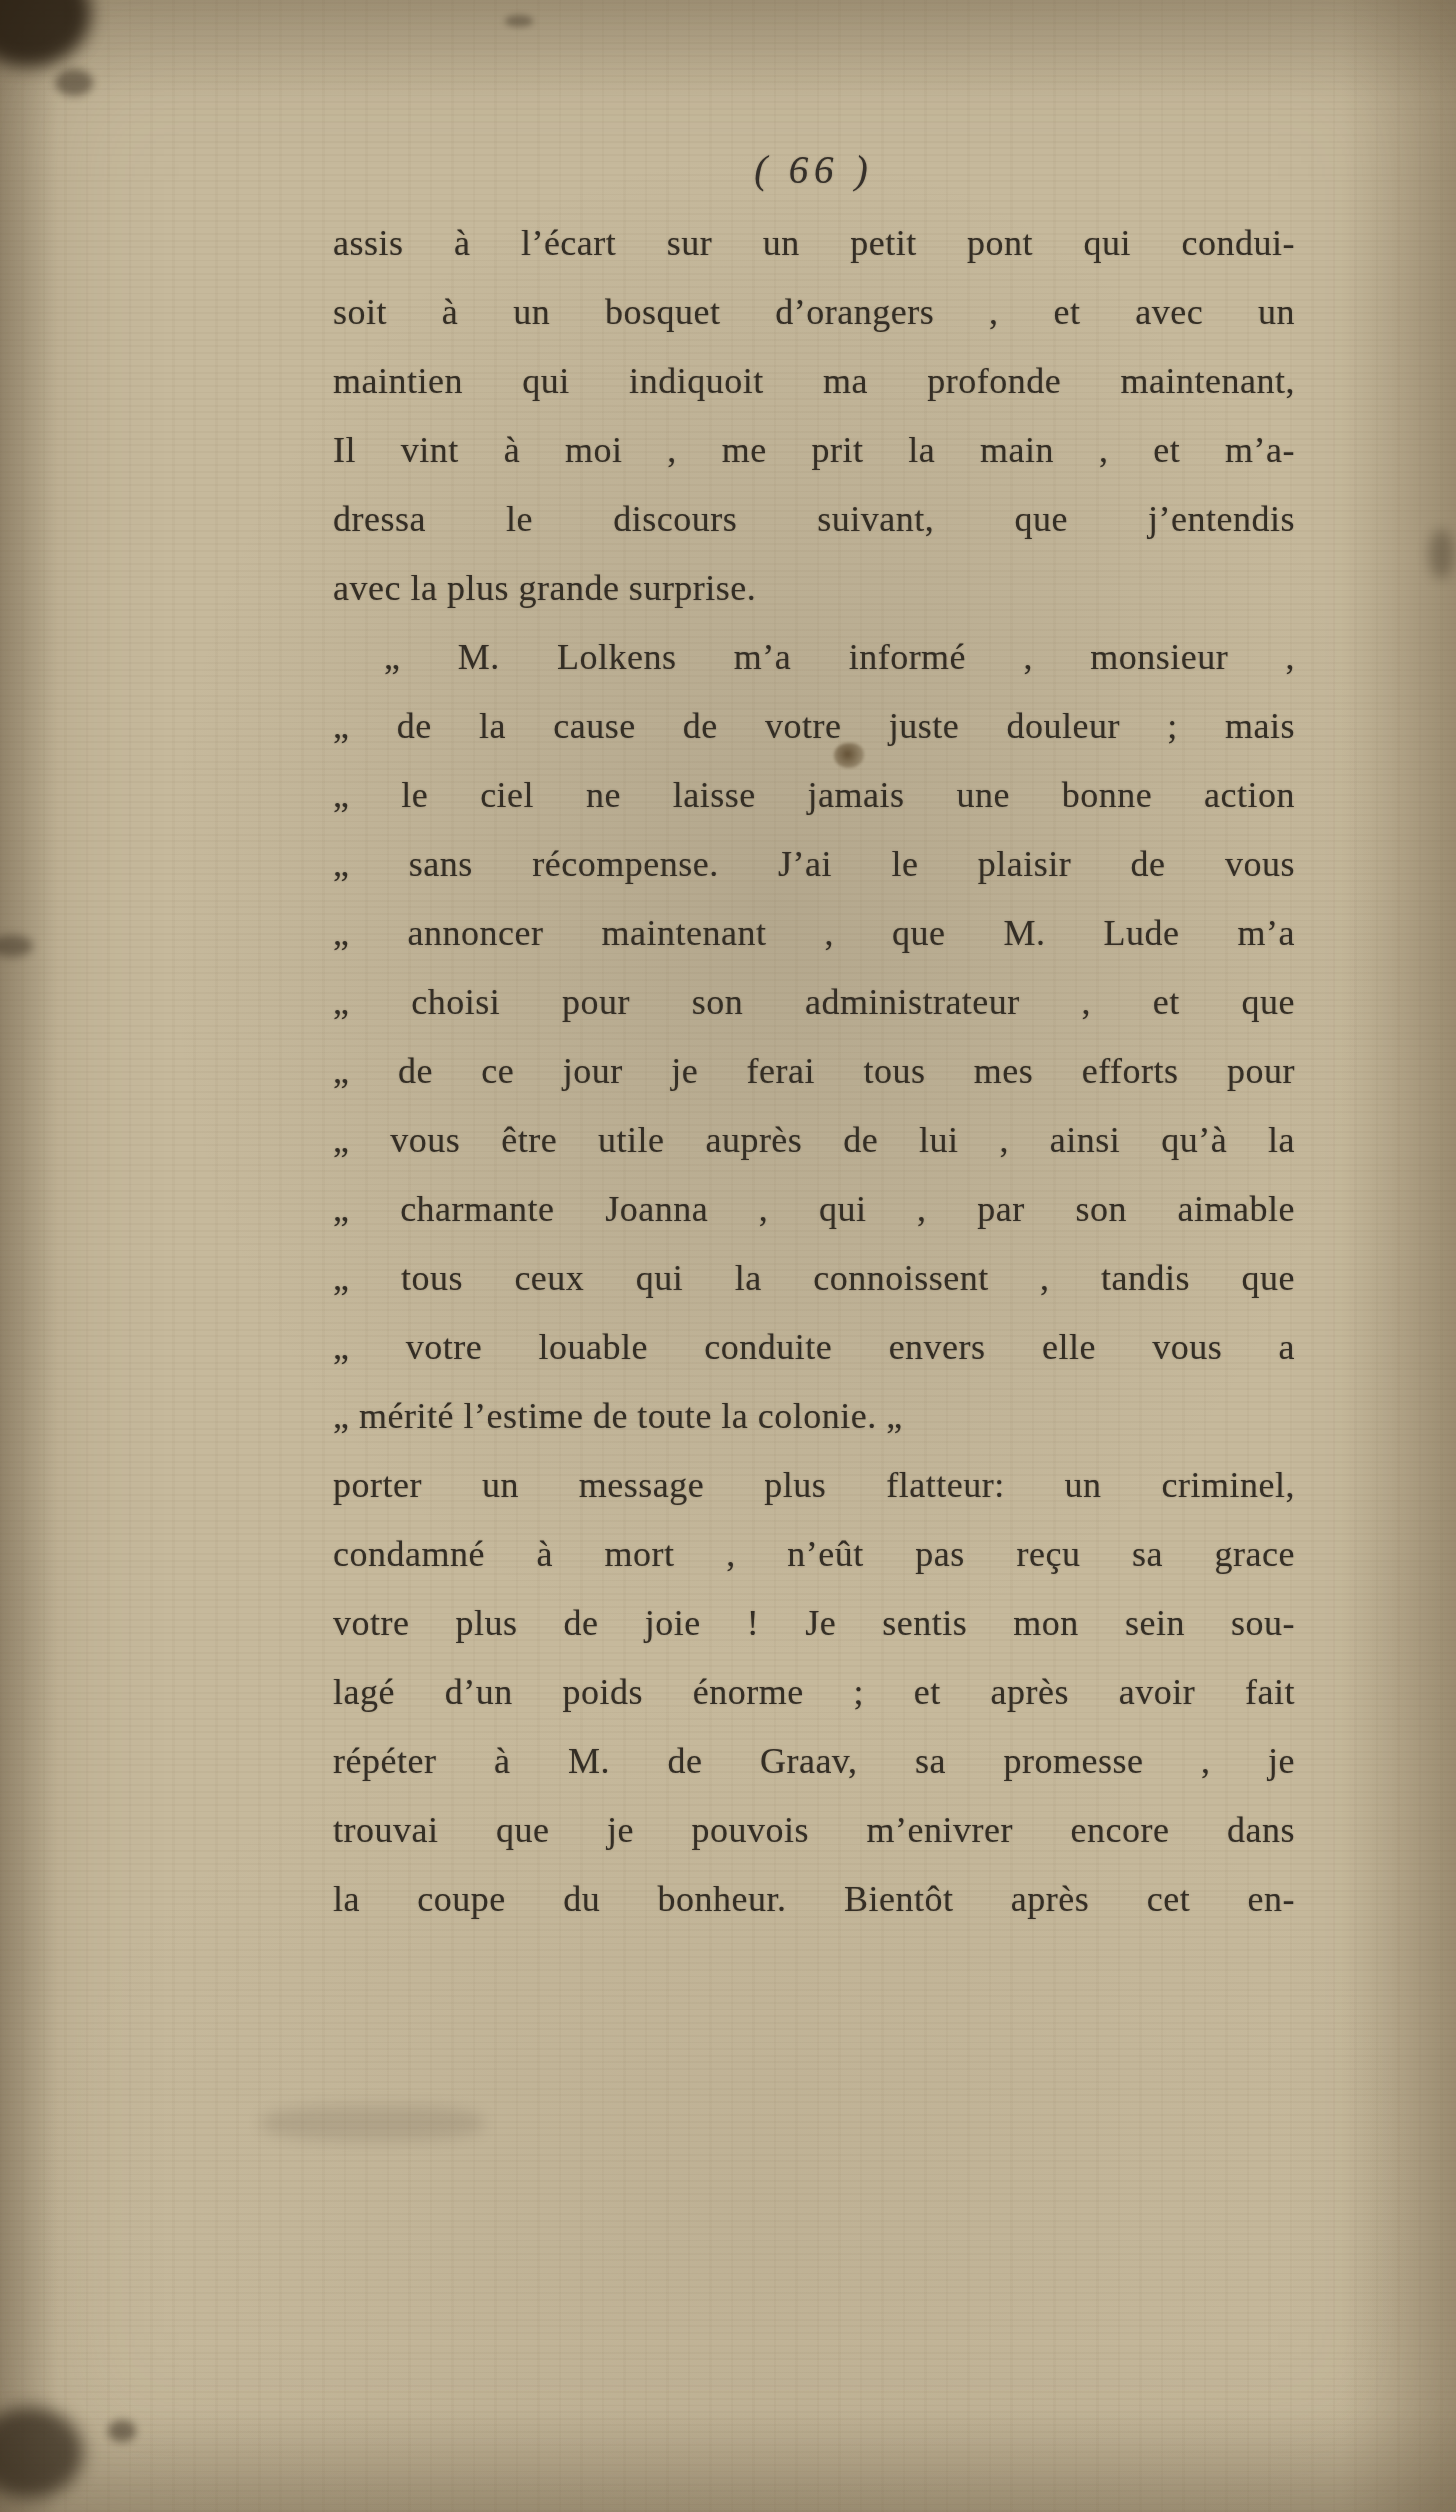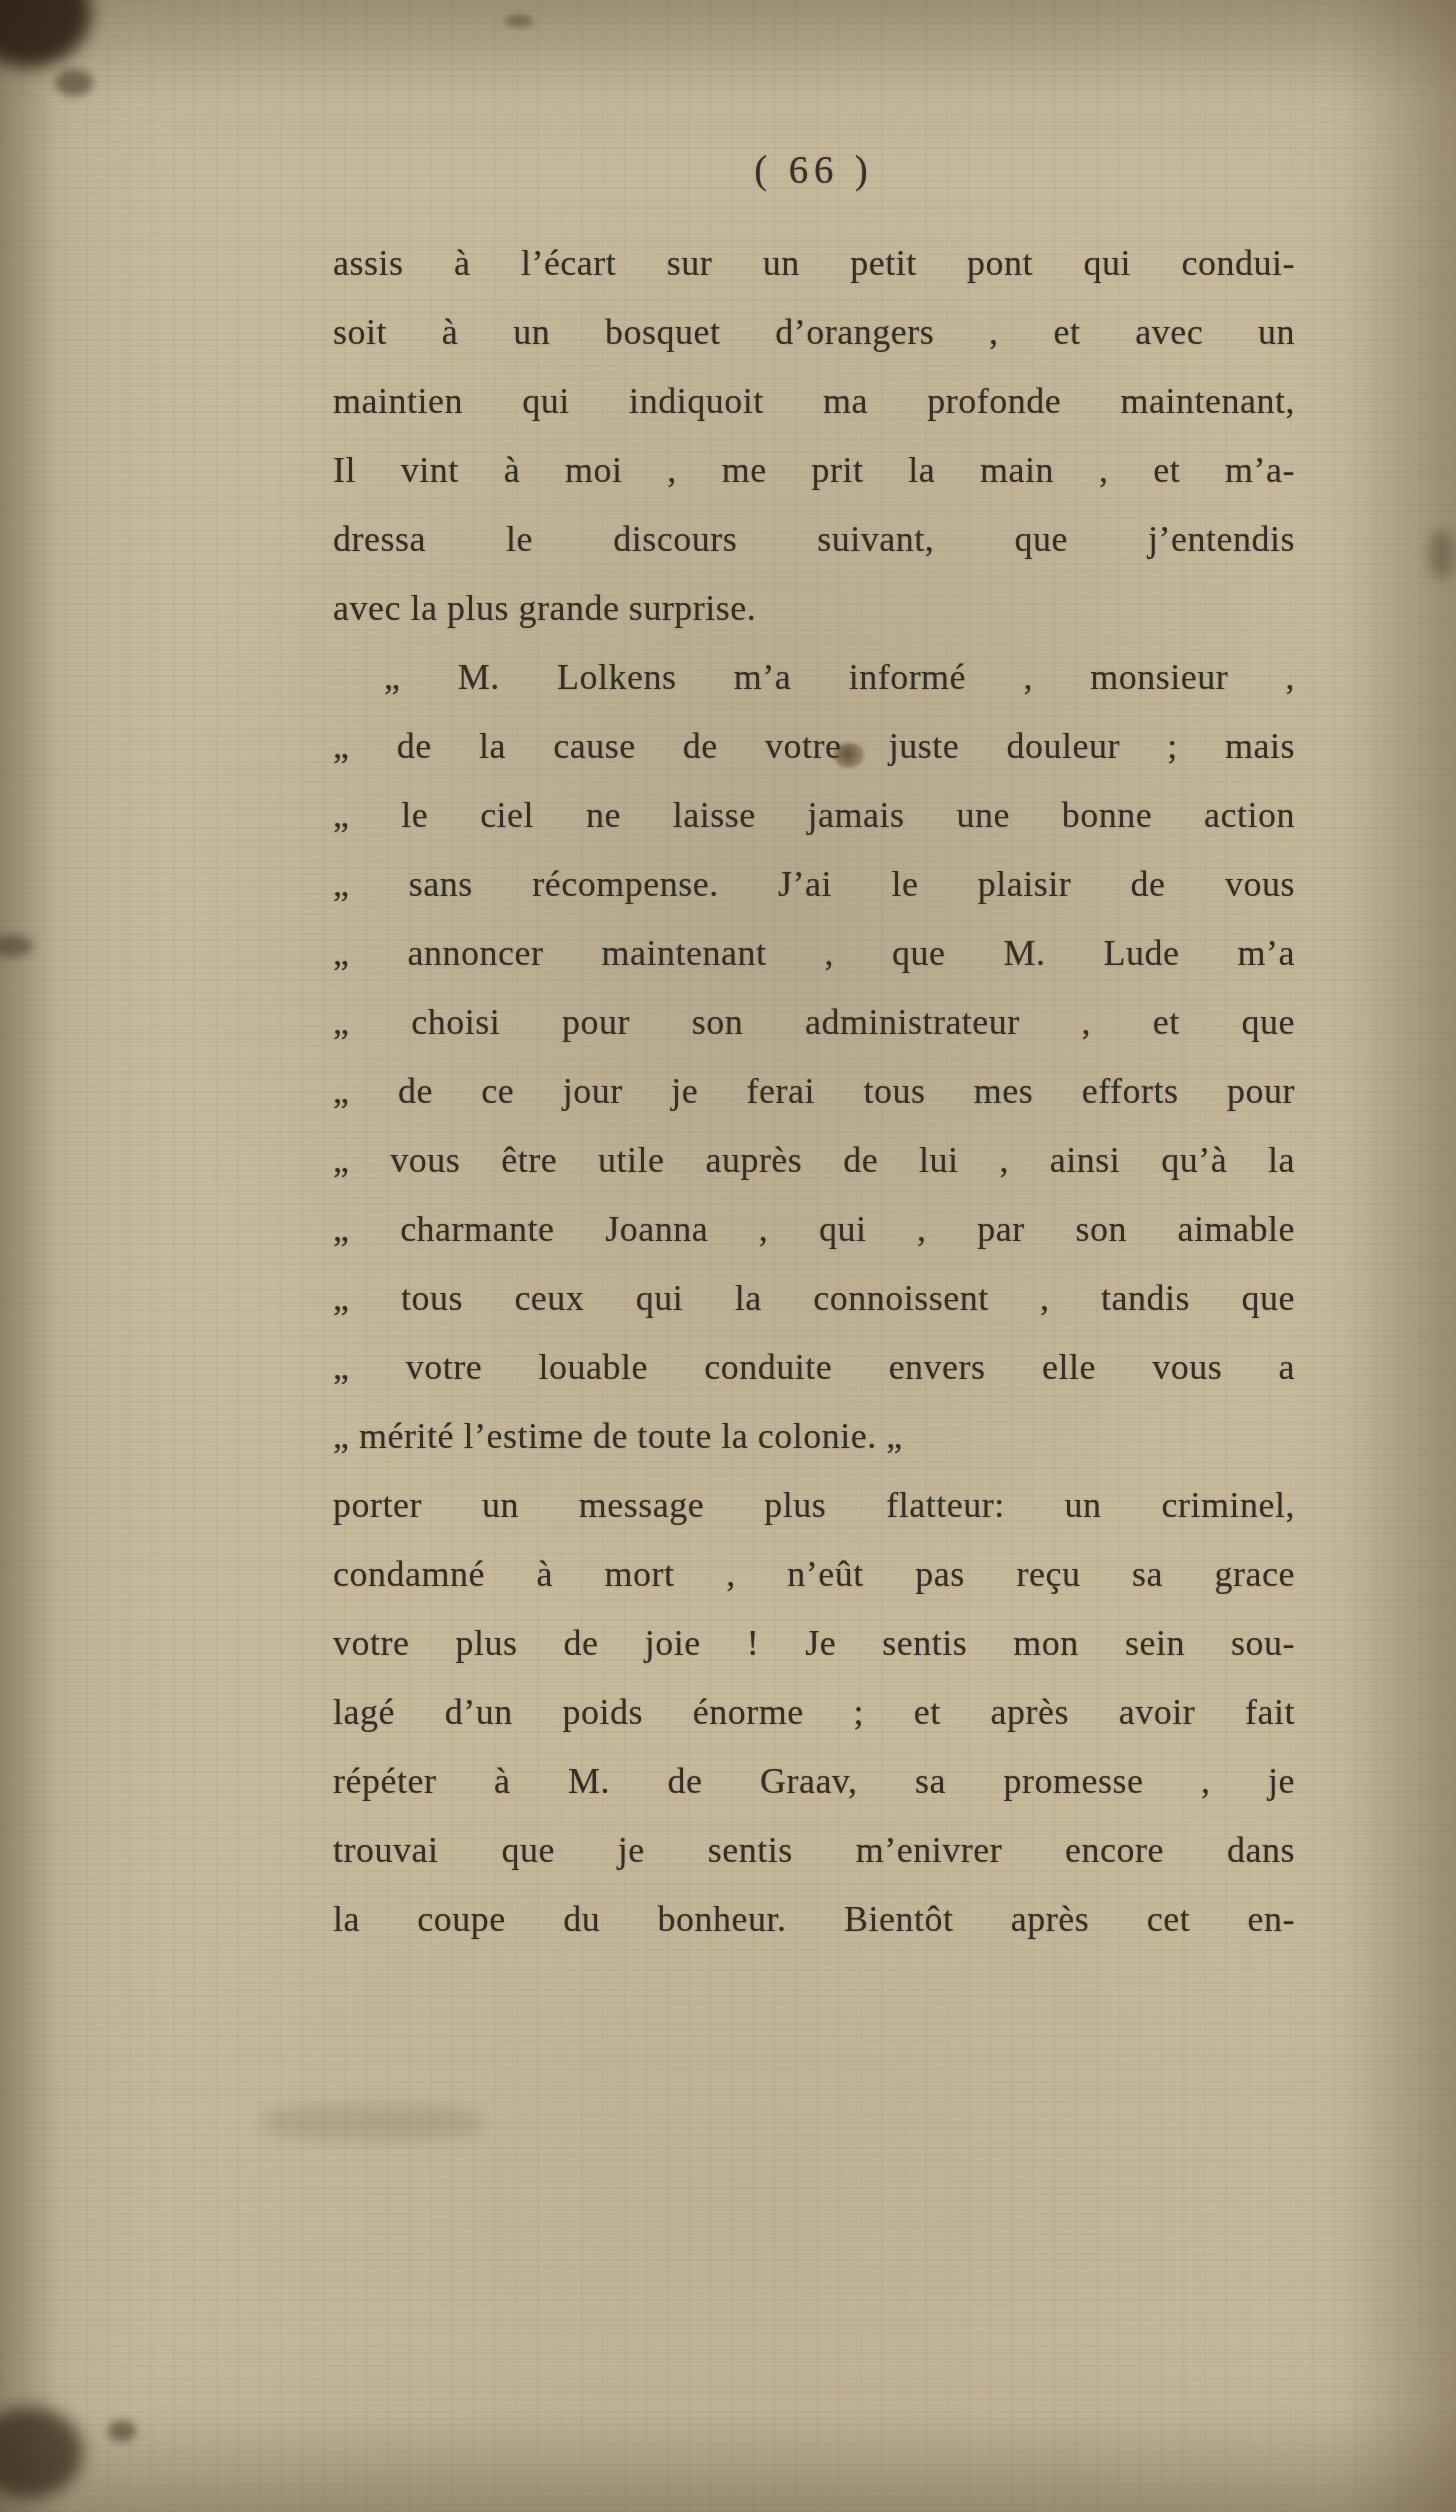--- a/index.html
+++ b/index.html
@@ -57,23 +57,24 @@
     position: absolute;
     left: 333px;
     top: 147px;
     width: 962px;
     color: #322c23;
   }
   .pagenum {
     text-align: center;
     font-size: 39px;
     letter-spacing: 5.8px;
-    margin-bottom: 37px;
+    margin-bottom: 17px;
     color: #35302a;
     text-shadow: 0 0 1.7px rgba(62,52,40,0.45);
+    font-style: italic;
   }
   .text-block { }
   .paragraph { margin: 0; }
   .line {
     font-size: 36px;
     line-height: 69px;
     letter-spacing: 0.5px;
     white-space: normal;
     text-align: justify;
     text-align-last: justify;
@@ -121,19 +122,19 @@
           <div class="line">„ tous ceux qui la connoissent , tandis que</div>
           <div class="line">„ votre louable conduite envers elle vous a</div>
           <div class="line lastline">„ mérité l’estime de toute la colonie. „</div>
         </div>
         <div class="paragraph">
           <div class="line">porter un message plus flatteur: un criminel,</div>
           <div class="line">condamné à mort , n’eût pas reçu sa grace</div>
           <div class="line">votre plus de joie ! Je sentis mon sein sou-</div>
           <div class="line">lagé d’un poids énorme ; et après avoir fait</div>
           <div class="line">répéter à M. de Graav, sa promesse , je</div>
-          <div class="line">trouvai que je sentis m’enivrer encore dans</div>
+          <div class="line">trouvai que je pouvois m’enivrer encore dans</div>
           <div class="line">la coupe du bonheur. Bientôt après cet en-</div>
         </div>
       </div>
   </div>
 </div>
 
 
 </body></html>

